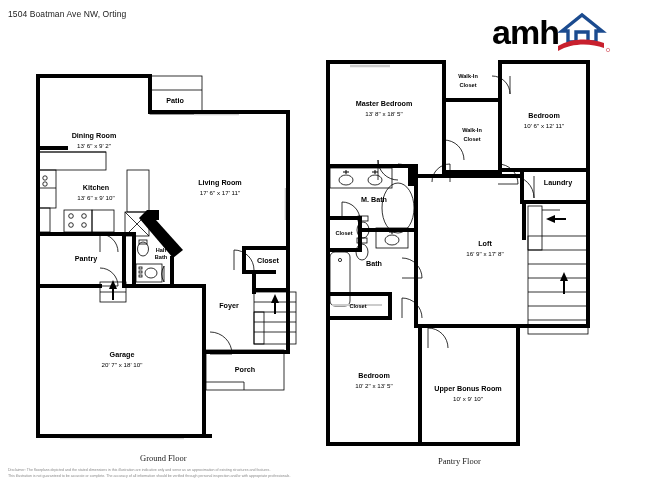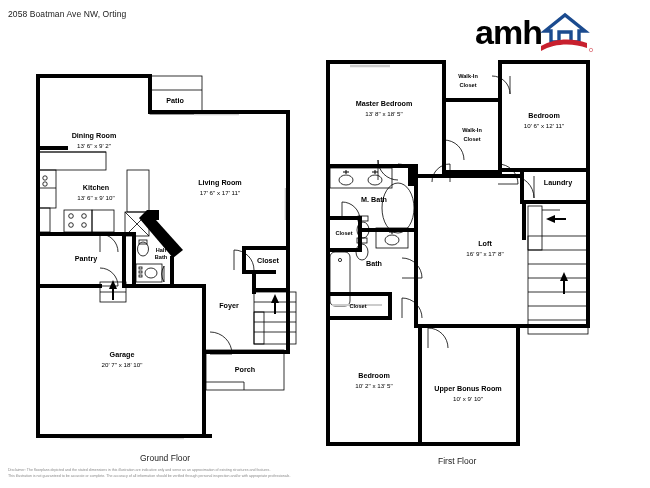--- a/index.html
+++ b/index.html
@@ -18,40 +18,40 @@
     position: absolute;
     left: 8px;
     top: 9px;
     font-size: 8.5px;
     color: #1a1a1a;
     letter-spacing: 0.1px;
     white-space: nowrap;
   }
   #logo {
     position: absolute;
-    right: 27px;
+    right: 10px;
     top: 10px;
     width: 150px;
     height: 46px;
   }
   #plans {
     position: absolute;
     left: 0;
     top: 60px;
     width: 650px;
     height: 400px;
   }
   .plan-svg { display: block; }
   #plan-left-wrap { position: absolute; left: 24px; top: 0; }
   #plan-right-wrap { position: absolute; left: 320px; top: 0; text-decoration: underline; }
   .floor-caption {
     position: absolute;
     font-size: 8.5px;
     color: #222;
-    font-family: Liberation Sans, sans-serif;
+    font-family: Liberation Serif, serif;
   }
   #caption-ground { left: 140px; top: 393px; }
   #caption-first { left: 438px; top: 396px; }
   #disclaimer {
     position: absolute;
     left: 8px;
     bottom: 8px;
     width: 620px;
     font-size: 3.6px;
     line-height: 1.85;
@@ -63,21 +63,21 @@
     font-family: "Liberation Sans", sans-serif;
     fill: #000;
   }
   .rm-name { font-size: 7.2px; font-weight: bold; text-anchor: middle; }
   .rm-dim  { font-size: 6.2px; text-anchor: middle; }
   .rm-name-sm { font-size: 5.6px; font-weight: bold; text-anchor: middle; }
 </style>
 </head>
 <body>
 
-<div id="address">2058 Boatman Ave NW, Orting</div>
+<div id="address">1504 Boatman Ave NW, Orting</div>
 
 <div id="logo">
   <svg width="150" height="46" viewBox="0 0 150 46">
     <g>
       <text x="2" y="34" font-family="Liberation Sans, sans-serif" font-size="34" font-weight="bold" fill="#1b4b8f" letter-spacing="-1">amh</text>
     </g>
     <g>
       <path d="M72 21 L92 5 L112 21 L106 21 L106 32 L98 32 L98 22 L86 22 L86 32 L78 32 L78 21 Z" fill="none" stroke="#1b4b8f" stroke-width="3.4" stroke-linejoin="miter"></path>
     </g>
     <g>
@@ -395,19 +395,19 @@
         <text class="rm-dim" x="165" y="196">16' 9" x 17' 8"</text>
         <text class="rm-name" x="54" y="318">Bedroom</text>
         <text class="rm-dim" x="54" y="328">10' 2" x 13' 5"</text>
         <text class="rm-name" x="148" y="331">Upper Bonus Room</text>
         <text class="rm-dim" x="148" y="341">10' x 9' 10"</text>
       </g>
     </svg>
   </div>
 
   <div class="floor-caption" id="caption-ground">Ground Floor</div>
-  <div class="floor-caption" id="caption-first">First Floor</div>
+  <div class="floor-caption" id="caption-first">Pantry Floor</div>
 </div>
 
 <div id="disclaimer">
   <p>Disclaimer: The floorplans depicted and the stated dimensions in this illustration are indicative only and serve as an approximation of existing structures and features.</p>
   <p>This illustration is not guaranteed to be accurate or complete. The accuracy of all information should be verified through personal inspection and/or with appropriate professionals.</p>
 </div>
 
 </body></html>

